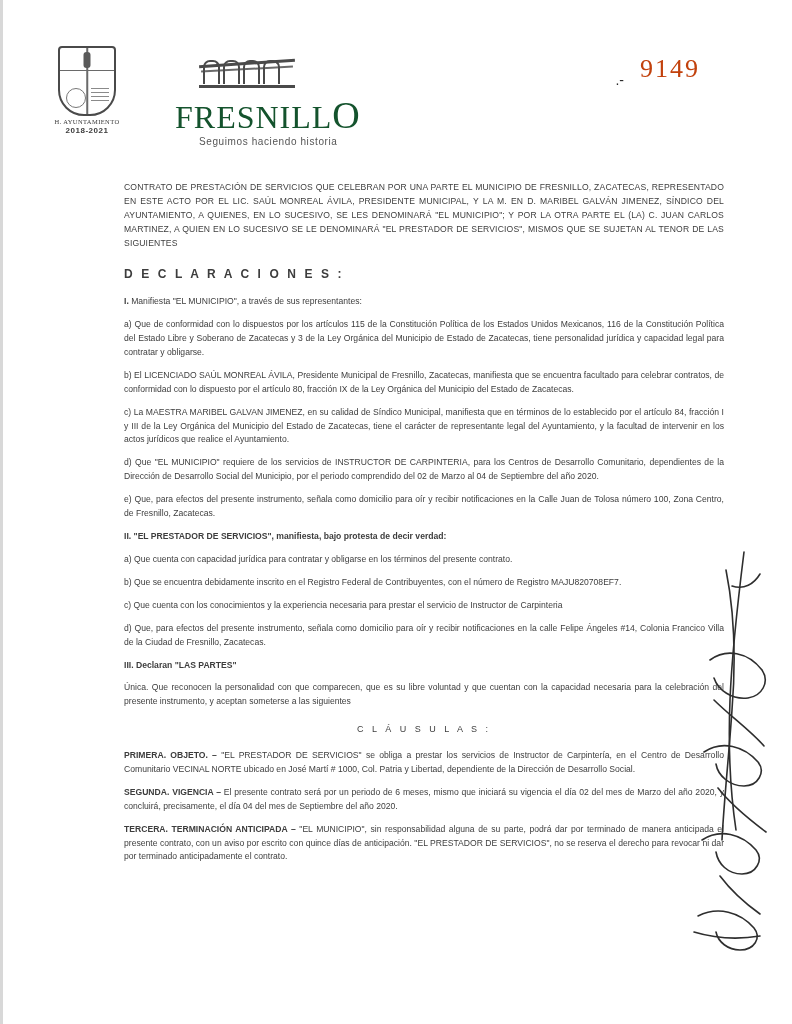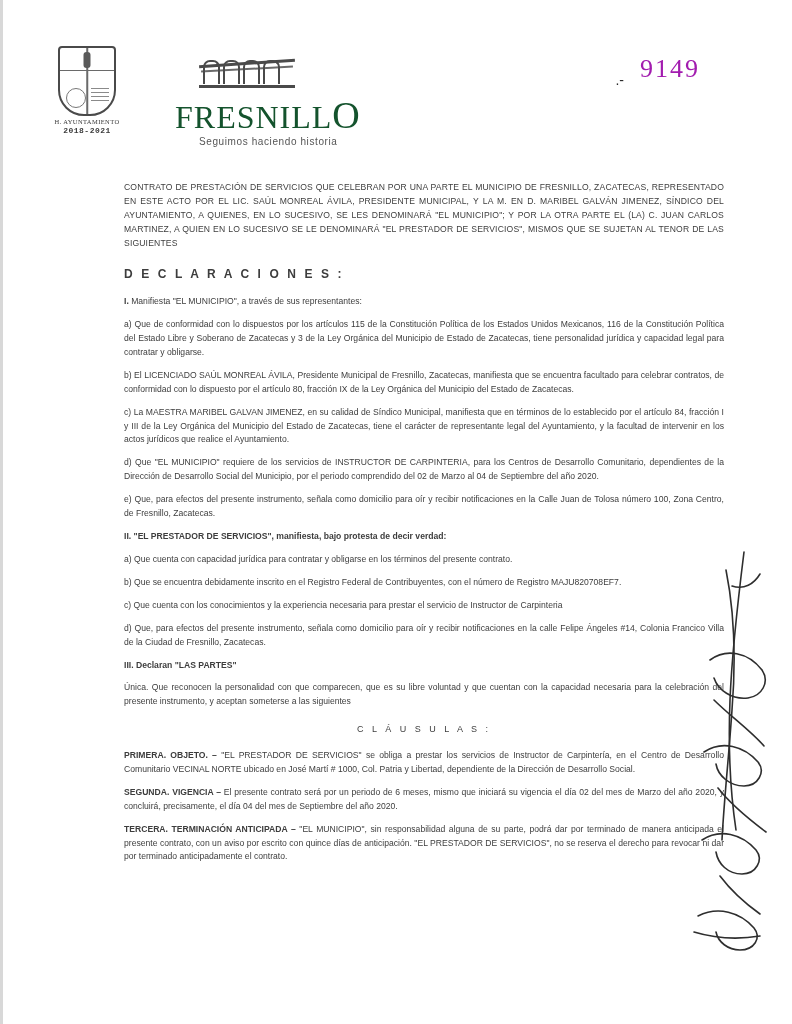--- a/index.html
+++ b/index.html
@@ -98,21 +98,21 @@
     font-size: 6.5px;
     letter-spacing: 0.4px;
     color: #3a3a3a;
     margin-top: 2px;
     line-height: 1.25;
     font-family: "Liberation Serif", serif;
   }
   .crest-years {
     font-size: 8px;
     font-weight: bold;
-    font-family: Liberation Mono, monospace;
+    font-family: Liberation Sans, sans-serif;
     letter-spacing: 0.5px;
   }
   .logo {
     position: absolute;
     left: 175px;
     top: 52px;
     width: 220px;
   }
   .logo-mark {
     width: 96px;
@@ -174,21 +174,21 @@
     color: #555;
     margin-top: 2px;
     margin-left: 24px;
   }
   .folio {
     position: absolute;
     right: 92px;
     top: 54px;
     font-family: "Liberation Serif", serif;
     font-size: 26px;
-    color: #a21caf;
+    color: #c2410c;
     letter-spacing: 2px;
   }
   .folio-dot {
     position: absolute;
     right: 168px;
     top: 72px;
     font-size: 14px;
     color: #2b2b2b;
   }
 

